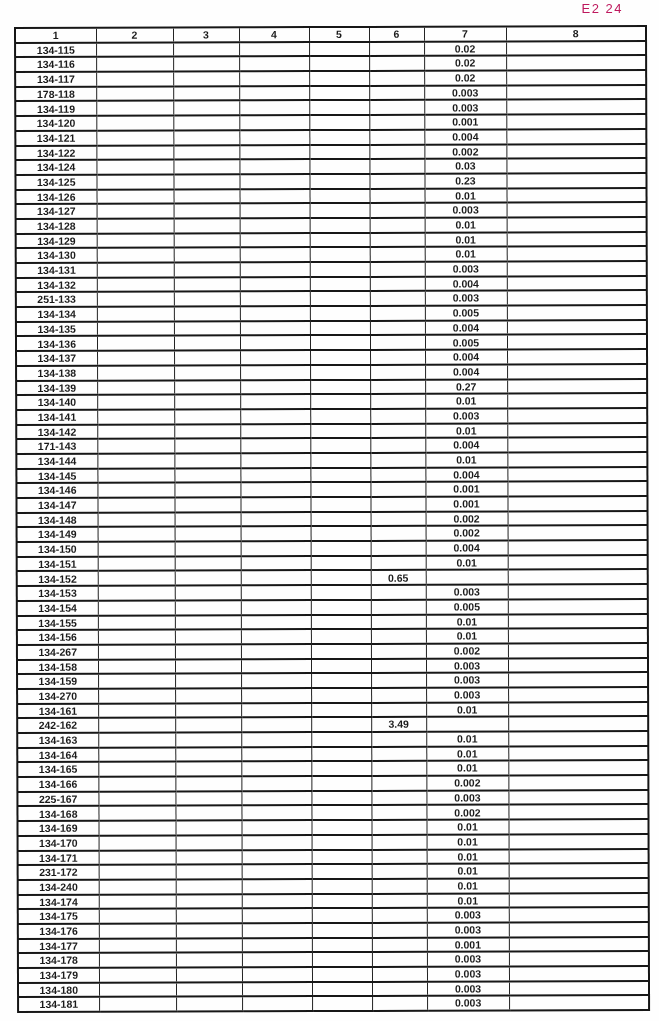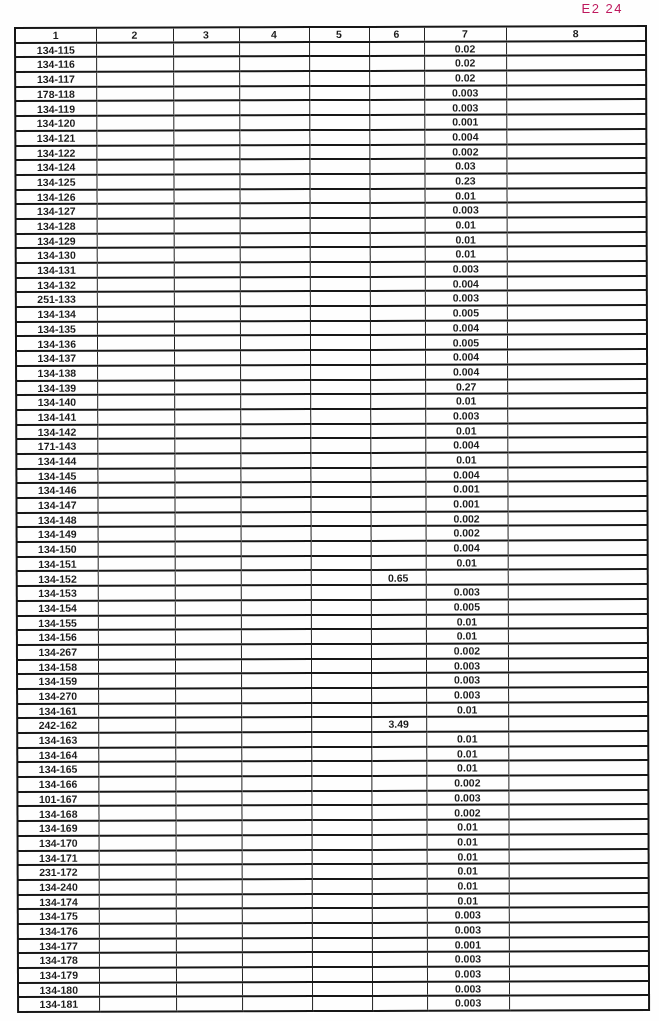--- a/index.html
+++ b/index.html
@@ -602,21 +602,21 @@
             <td>134-166</td>
             <td></td>
             <td></td>
             <td></td>
             <td></td>
             <td></td>
             <td>0.002</td>
             <td></td>
           </tr>
           <tr>
-            <td>101-167</td>
+            <td>225-167</td>
             <td></td>
             <td></td>
             <td></td>
             <td></td>
             <td></td>
             <td>0.003</td>
             <td></td>
           </tr>
           <tr>
             <td>134-168</td>

